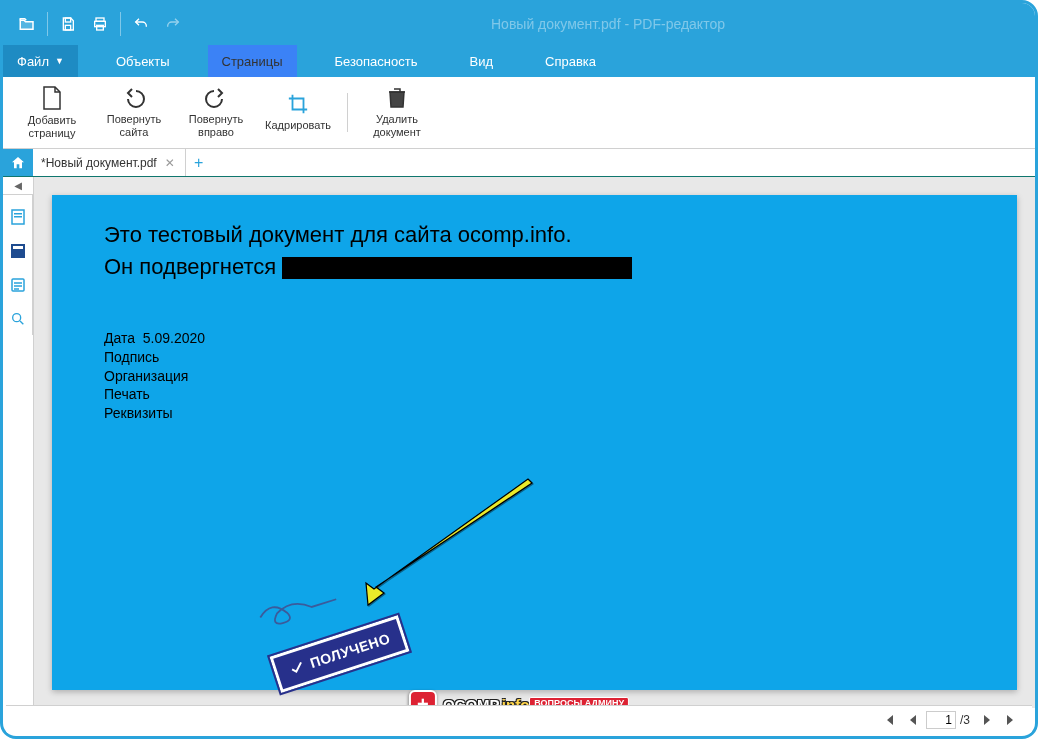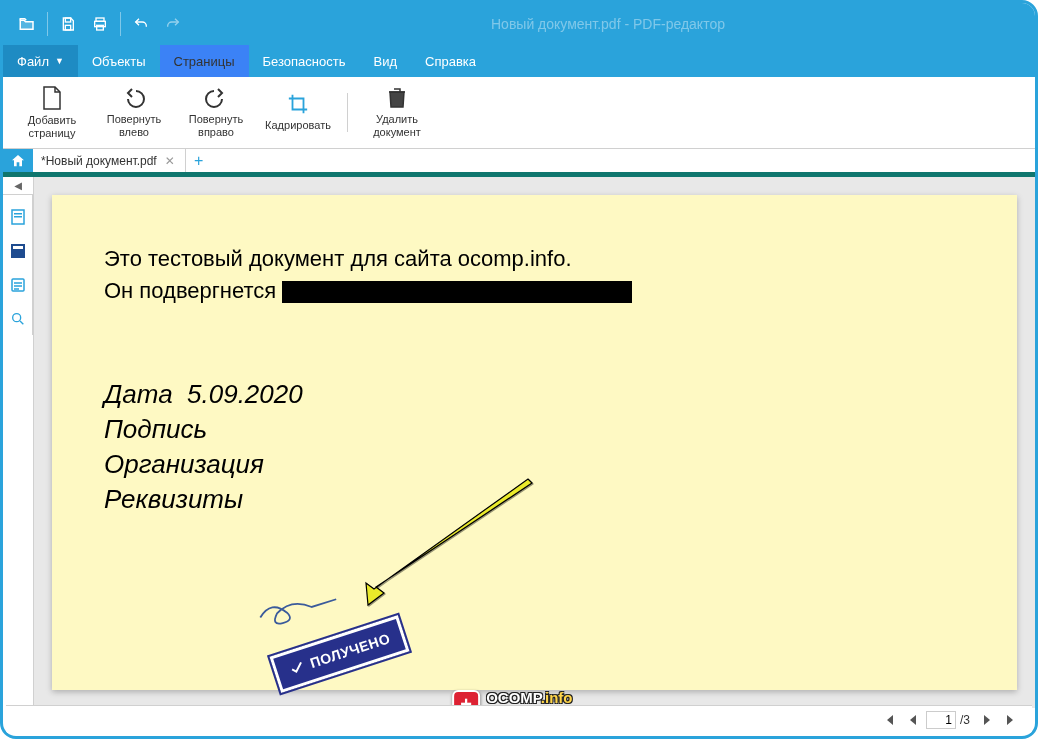--- a/index.html
+++ b/index.html
@@ -1,53 +1,53 @@
 <!DOCTYPE html>
 <html><head>
 <meta charset="utf-8">
 <style>
   * { box-sizing: border-box; margin: 0; padding: 0; font-family: Arial, sans-serif; }
   body { background: #fff; width: 1038px; height: 739px; overflow: hidden; border: 3px solid #2aa3db; border-radius: 0 16px 16px 16px; position: relative; }
   .titlebar { background: #2aa3db; height: 42px; display: flex; align-items: center; padding: 0 8px; }
   .tb-btn { width: 32px; height: 32px; display: flex; align-items: center; justify-content: center; cursor: pointer; color: #fff; }
   .tb-sep { width: 1px; height: 24px; background: rgba(255,255,255,0.4); margin: 0 4px; }
   .title-text { flex: 1; text-align: center; color: rgba(255,255,255,0.4); font-size: 14px; }
-  .menubar { background: #2aa3db; height: 32px; display: flex; align-items: stretch; }
+  .menubar { background: #2aa3db; height: 32px; display: flex; align-items: stretch; gap: 24px; }
   .menu-item { padding: 0 14px; display: flex; align-items: center; color: #fff; font-size: 13px; cursor: pointer; }
   .menu-item.active { background: #3b82f6; color: #333; }
   .menu-file { background: #1e8bc3; }
   .toolbar { background: #fff; height: 72px; display: flex; border-bottom: 1px solid #d0d0d0; padding: 12px 8px; }
   .tool-btn { width: 82px; display: flex; flex-direction: column; align-items: center; justify-content: center; cursor: pointer; padding: 4px 2px; text-align: center; }
   .tool-icon { height: 24px; width: 24px; margin-bottom: 4px; display: flex; align-items: center; justify-content: center; }
   .tool-label { font-size: 11px; color: #333; line-height: 1.15; }
   .tool-sep { width: 1px; background: #d0d0d0; margin: 4px 8px; }
-  .tabs-row { height: 28px; background: #fff; border-bottom: 5px solid #0f766e; display: flex; align-items: stretch; }
+  .tabs-row { height: 28px; background: #fff; border-bottom: 1px solid #0f766e; display: flex; align-items: stretch; }
   .home-tab { width: 30px; background: #2aa3db; display: flex; align-items: center; justify-content: center; color: #fff; cursor: pointer; }
   .doc-tab { display: flex; align-items: center; padding: 0 8px; border-right: 1px solid #d0d0d0; font-size: 12px; color: #333; gap: 6px; }
   .doc-tab .close { cursor: pointer; color: #999; font-size: 12px; padding: 0 2px; }
   .add-tab { width: 26px; display: flex; align-items: center; justify-content: center; color: #2aa3db; cursor: pointer; font-size: 16px; }
   .workspace { display: flex; height: calc(100% - 42px - 32px - 72px - 28px - 28px); background: #e8e8e8; }
   .left-rail { width: 30px; background: #fff; border-right: 1px solid #d0d0d0; display: flex; flex-direction: column; align-items: center; padding-top: 6px; gap: 2px; }
   .rail-btn { width: 26px; height: 32px; display: flex; align-items: center; justify-content: center; cursor: pointer; }
   .collapse-btn { width: 30px; height: 18px; border-bottom: 1px solid #d0d0d0; display:flex;align-items:center;justify-content:center;cursor:pointer;color:#666;font-size:10px;}
   .canvas { flex: 1; padding: 18px; overflow: hidden; position: relative; }
-  .page { background: #fef9c3; width: 100%; height: 100%; box-shadow: 0 2px 6px rgba(0,0,0,0.25); padding: 48px 52px; position: relative; }
+  .page { background: #0ea5e9; width: 100%; height: 100%; box-shadow: 0 2px 6px rgba(0,0,0,0.25); padding: 24px 52px; position: relative; }
   .doc-p1 { font-size: 22px; color: #000; line-height: 1.45; }
   .redact { display: inline-block; background: #000; width: 350px; height: 22px; vertical-align: middle; }
-  .doc-block { margin-top: 70px; font-size: 26px; line-height: 1.35; font-style: italic; }
+  .doc-block { margin-top: 46px; font-size: 14px; line-height: 1.35; }
   .signature { position: absolute; left: 200px; top: 395px; transform: rotate(-4deg); }
   .stamp { position: absolute; left: 220px; top: 440px; transform: rotate(-18deg); background: #27308b; color: #fff; padding: 8px 12px; border: 3px solid #fff; outline: 2px solid #27308b; font-weight: bold; font-size: 14px; display: flex; align-items: center; gap: 6px; letter-spacing: 0.5px; }
   .arrow { position: absolute; left: 300px; top: 280px; pointer-events: none; }
   .statusbar { position: absolute; bottom: 3px; left: 3px; right: 3px; height: 28px; background: #fff; border-top: 1px solid #d0d0d0; display: flex; align-items: center; justify-content: flex-end; padding: 0 10px; gap: 2px; }
   .sb-btn { width: 22px; height: 22px; display: flex; align-items: center; justify-content: center; cursor: pointer; color: #555; }
   .sb-page-input { width: 30px; text-align: right; font-size: 12px; border: 1px solid #ccc; padding: 1px 3px; }
   .sb-total { font-size: 12px; color: #333; margin: 0 4px 0 2px; }
   .watermark { position: absolute; bottom: 18px; left: 50%; transform: translateX(-50%); display: flex; align-items: center; gap: 6px; pointer-events: none; }
   .wm-badge { background: #d23; width: 28px; height: 28px; border-radius: 6px; display:flex;align-items:center;justify-content:center;color:#fff;font-weight:bold;font-size:20px; border:2px solid #fff; box-shadow:0 1px 3px rgba(0,0,0,0.4);}
-  .wm-text { display:flex;flex-direction:column;line-height:1;}
+  .wm-text { display:flex;flex-direction:row;line-height:1;text-decoration:underline;}
   .wm-top { font-weight:bold;font-size:15px;color:#fff;text-shadow:-1px -1px 0 #222,1px -1px 0 #222,-1px 1px 0 #222,1px 1px 0 #222;}
   .wm-top .info{color:#ffd54a;}
   .wm-bot { font-size:9px;font-weight:bold;color:#fff;background:#d23;padding:1px 4px;border-radius:2px;border:1px solid #fff;}
 </style>
 </head>
 <body>
 
 <div class="titlebar">
   <div class="tb-btn">
     <svg width="18" height="18" viewBox="0 0 24 24" fill="none" stroke="#fff" stroke-width="2">
@@ -108,21 +108,21 @@
     </div>
     <div class="tool-label">Добавить страницу</div>
   </div>
   <div class="tool-btn">
     <div class="tool-icon">
       <svg width="24" height="22" viewBox="0 0 24 22" fill="none" stroke="#333" stroke-width="2">
           <path d="M14 4a8 8 0 11-8 8"></path>
           <path d="M9 8L5 4l4-4" transform="translate(1,2)"></path>
         </svg>
     </div>
-    <div class="tool-label">Повернуть влево</div>
+    <div class="tool-label">Повернуть сайта</div>
   </div>
   <div class="tool-btn">
     <div class="tool-icon">
       <svg width="24" height="22" viewBox="0 0 24 22" fill="none" stroke="#333" stroke-width="2">
           <path d="M10 4a8 8 0 108 8"></path>
           <path d="M15 8l4-4-4-4" transform="translate(-1,2)"></path>
         </svg>
     </div>
     <div class="tool-label">Повернуть вправо</div>
   </div>
@@ -194,20 +194,21 @@
   <div class="canvas">
     <div class="page">
       <p class="doc-p1">
         <span>Это тестовый документ для сайта ocomp.info.</span><br>
         <span>Он подвергнется </span><span class="redact"></span>
       </p>
       <div class="doc-block">
         <div><span>Дата</span>&nbsp;&nbsp;<span>5.09.2020</span></div>
         <div>Подпись</div>
         <div>Организация</div>
+        <div>Печать</div>
         <div>Реквизиты</div>
       </div>
       <div class="signature">
         <svg width="90" height="40" viewBox="0 0 90 40">
             <path d="M8 25 Q 20 8, 35 22 Q 42 30, 30 32 Q 18 34, 25 22 Q 40 8, 60 18 L 85 12" fill="none" stroke="#3b5b9b" stroke-width="1.8"></path>
           </svg>
       </div>
       <div class="stamp">
         <svg width="16" height="16" viewBox="0 0 24 24" fill="none" stroke="#fff" stroke-width="3">
             <path d="M4 12l5 5L20 6"></path>

